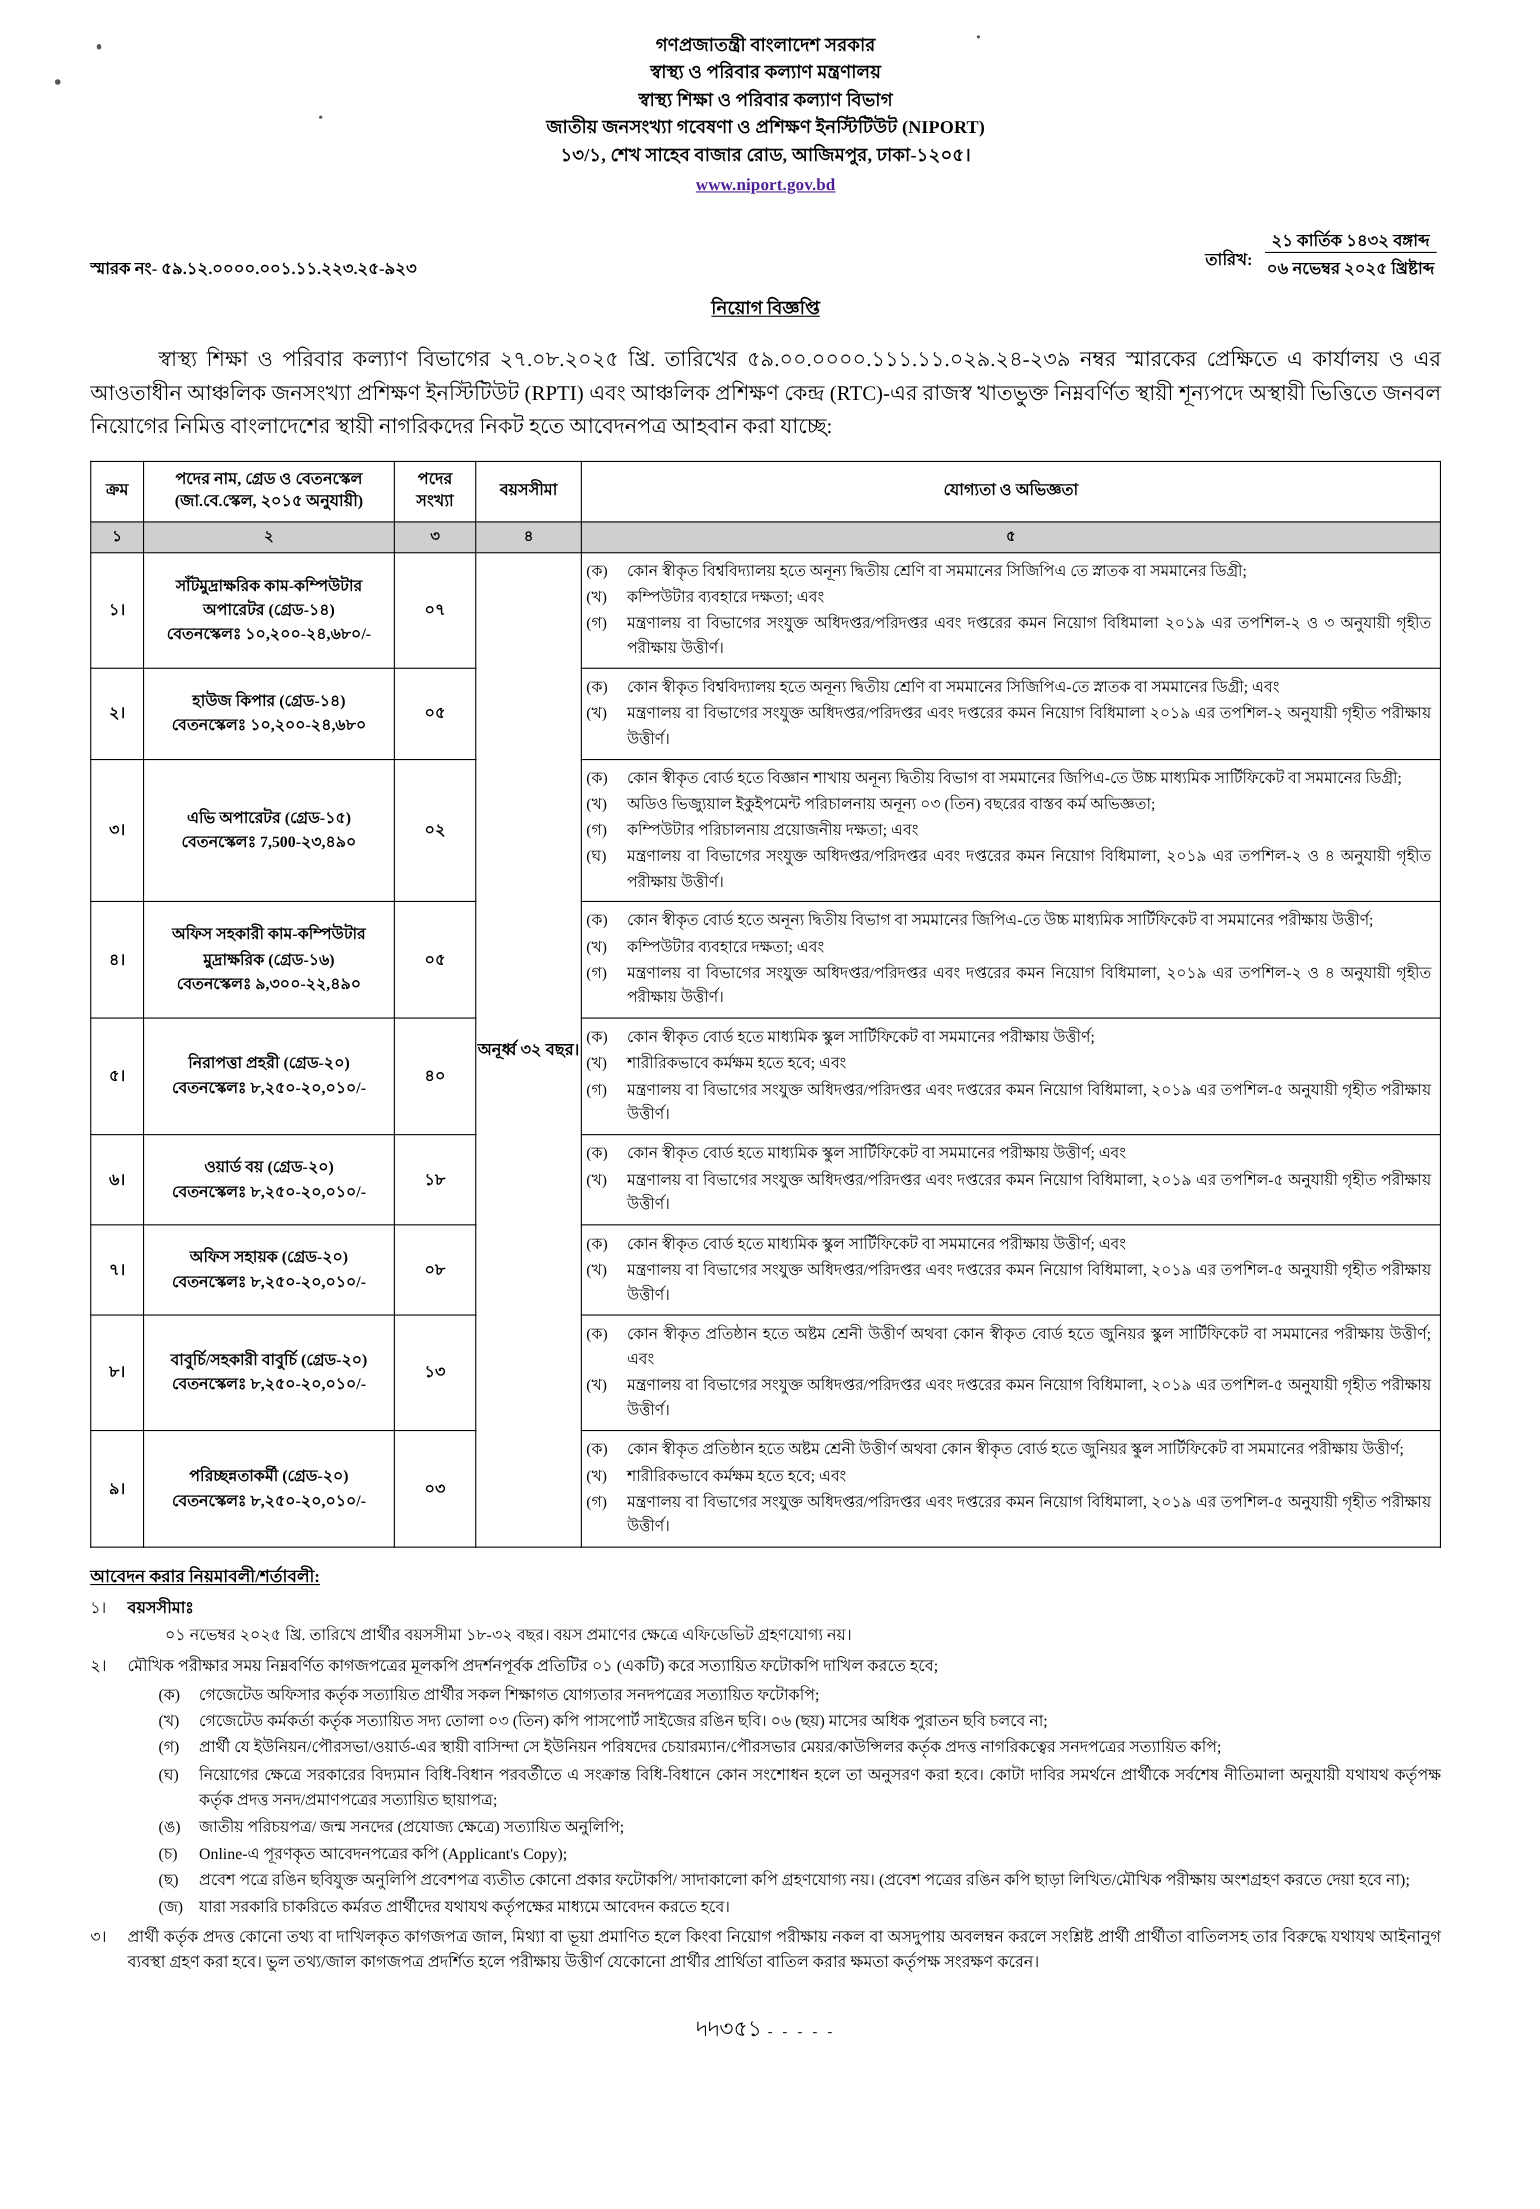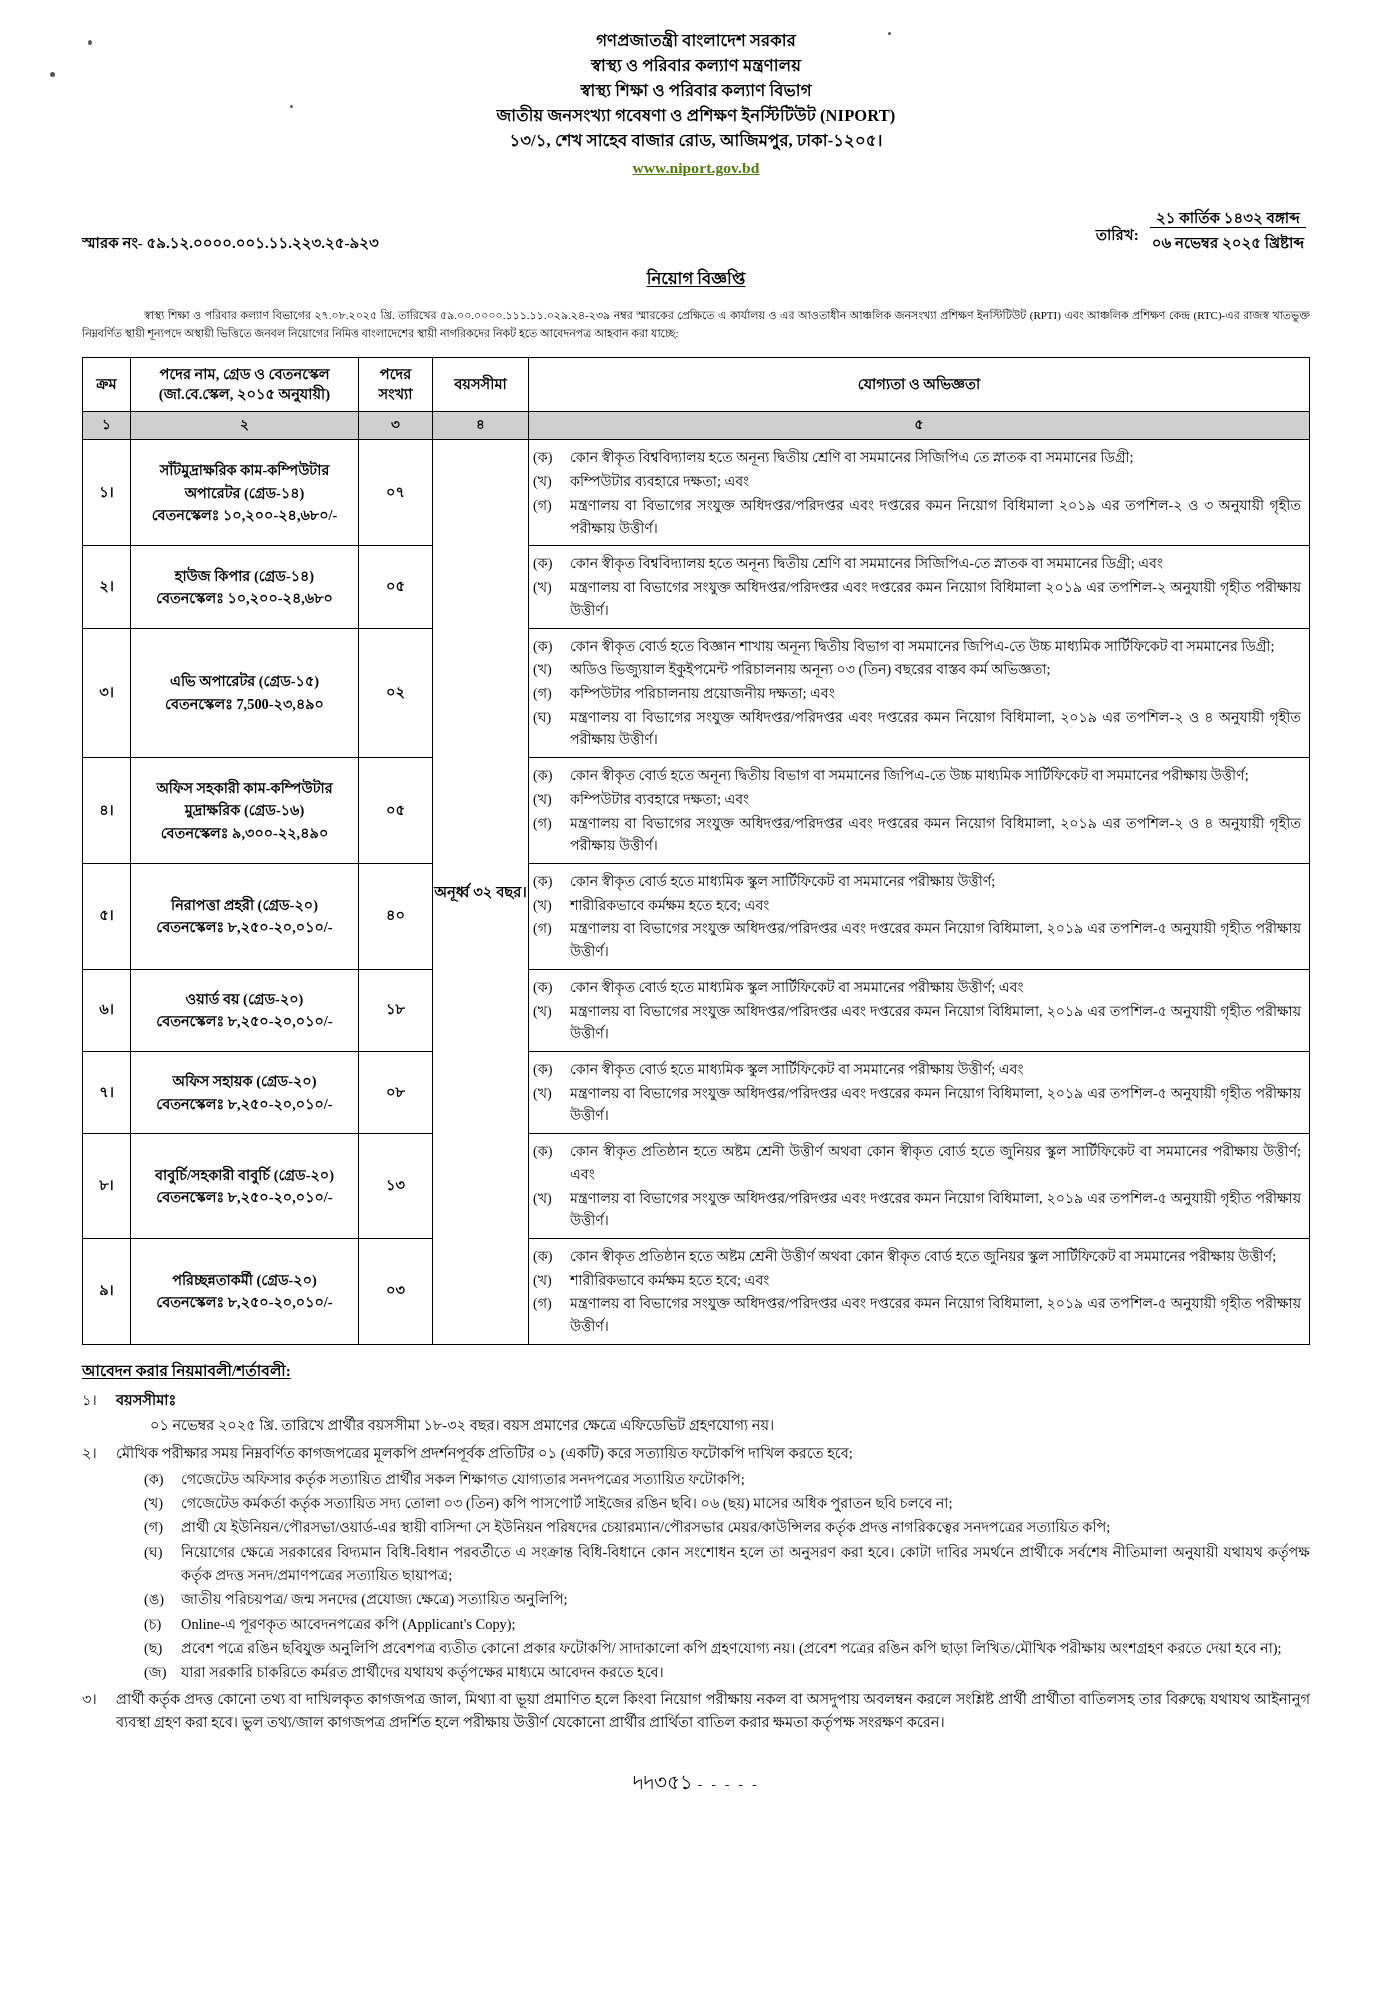--- a/index.html
+++ b/index.html
@@ -14,38 +14,38 @@
   }
   .page { width:1400px; min-height:2008px; padding:28px 90px 20px 82px; position:relative; }
 
   .speck { position:absolute; background:#555; border-radius:50%; }
 
   
   .hdr { text-align:center; line-height:1.52; font-size:16.5px; font-weight:600; letter-spacing:.1px; }
   .hdr div { white-space:nowrap; }
   .hdr .web { margin-top:2px; }
   .hdr .web a, .hdr .web span.lnk {
-    text-decoration:underline; font-family:"Liberation Serif",serif; font-size:15.5px; color:#4d7c0f;
+    text-decoration:underline; font-family:"Liberation Serif",serif; font-size:15.5px; color:#4c1d95;
   }
 
   
   .meta { display:flex; justify-content:space-between; align-items:flex-end; margin-top:26px; }
   .memo { font-size:15px; font-weight:600; white-space:nowrap; }
   .datewrap { display:flex; align-items:center; gap:7px; font-size:15px; font-weight:600; }
   .datelbl { padding-top:9px; }
   .datestack { text-align:center; }
   .datestack .d1 { padding:0 6px 1px 6px; border-bottom:1.4px solid #000; white-space:nowrap; }
   .datestack .d2 { padding:1px 6px 0 6px; white-space:nowrap; }
 
   
   .doctitle { text-align:center; font-size:16.5px; font-weight:700; margin:10px 0 14px 0;
               text-decoration:underline; text-underline-offset:2px; }
 
   
-  .intro { font-size:11px; line-height:1.62; text-align:justify; text-indent:62px; margin-bottom:14px; }
+  .intro { font-size:19px; line-height:1.62; text-align:justify; text-indent:62px; margin-bottom:14px; }
 
   
   table.jobs { width:100%; border-collapse:collapse; table-layout:fixed; }
   table.jobs th, table.jobs td { border:1.3px solid #000; vertical-align:middle; }
   table.jobs thead th { font-size:14.6px; font-weight:700; padding:7px 3px; text-align:center; line-height:1.35; }
   .numrow td { background:#cfcfcf; text-align:center; font-size:13.6px; font-weight:700; padding:2px 0; }
   .c-sl    { width:48px;  }
   .c-post  { width:228px; }
   .c-cnt   { width:74px;  }
   .c-age   { width:96px;  }

